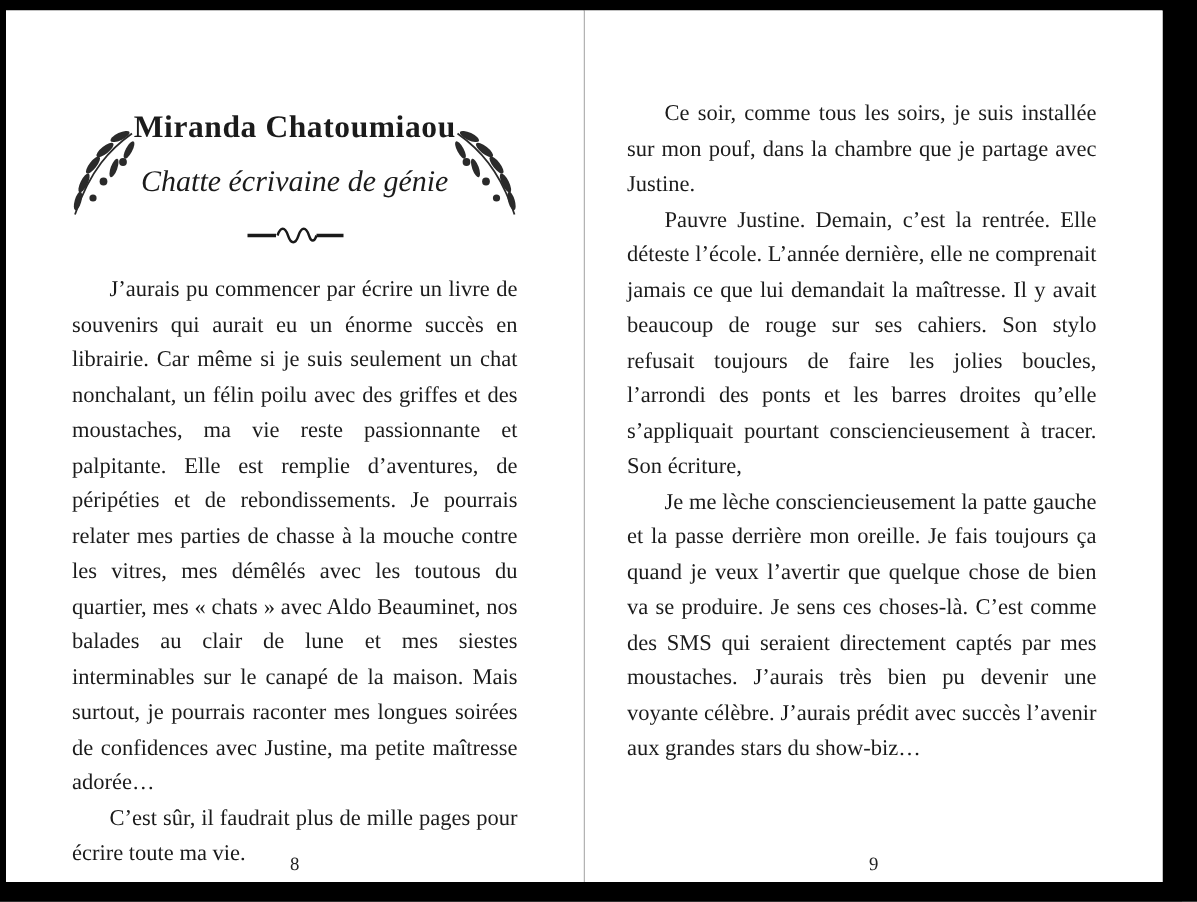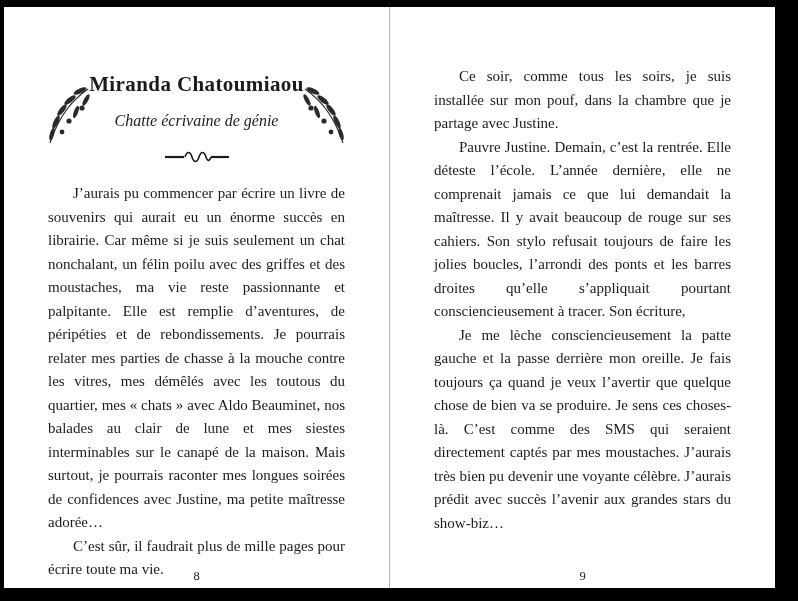--- a/index.html
+++ b/index.html
@@ -47,21 +47,21 @@
   }
   .title {
     font-size: 21px;
     font-weight: bold;
     letter-spacing: 0.4px;
     margin: 0;
     line-height: 26px;
   }
   .subtitle {
     font-style: italic;
-    font-size: 16px;
+    font-size: 20px;
     margin: 15px 0 0 0;
     line-height: 18px;
     text-align: center;
   }
   .membership {
     font-weight: bold;
     font-size: 13.5px;
     margin: 14px 0 0 0;
     line-height: 17px;
   }
@@ -80,21 +80,21 @@
   }
   
   .body {
     font-size: 15px;
     line-height: 23.5px;
     text-align: justify;
     hyphens: auto;
     -webkit-hyphens: auto;
   }
   .left .body  { margin: 18px 44px 0 44px; }
-  .right .body { margin: 58px 44px 0 44px; }
+  .right .body { margin: 58px 44px 0 28px; }
   .body p {
     margin: 0;
     text-indent: 25px;
   }
   .pagenum {
     position: absolute;
     bottom: 4px;
     left: 0;
     right: 0;
     text-align: center;

